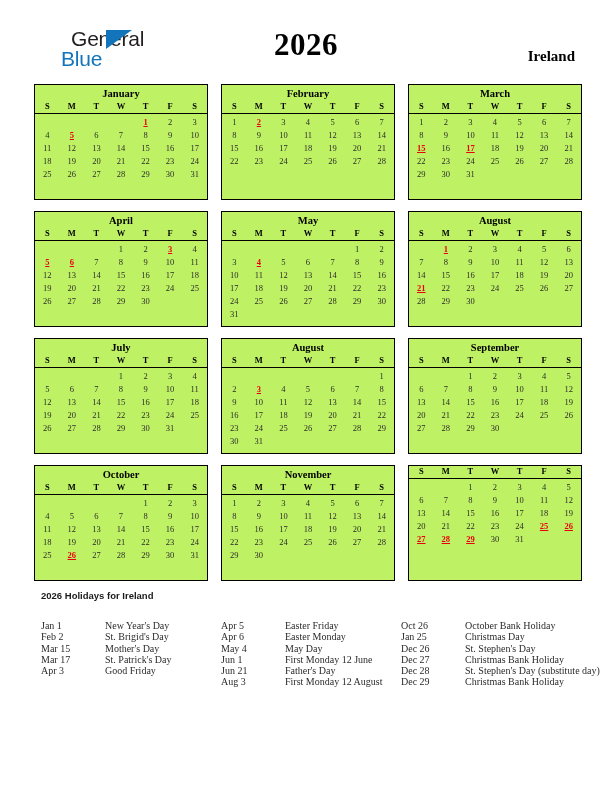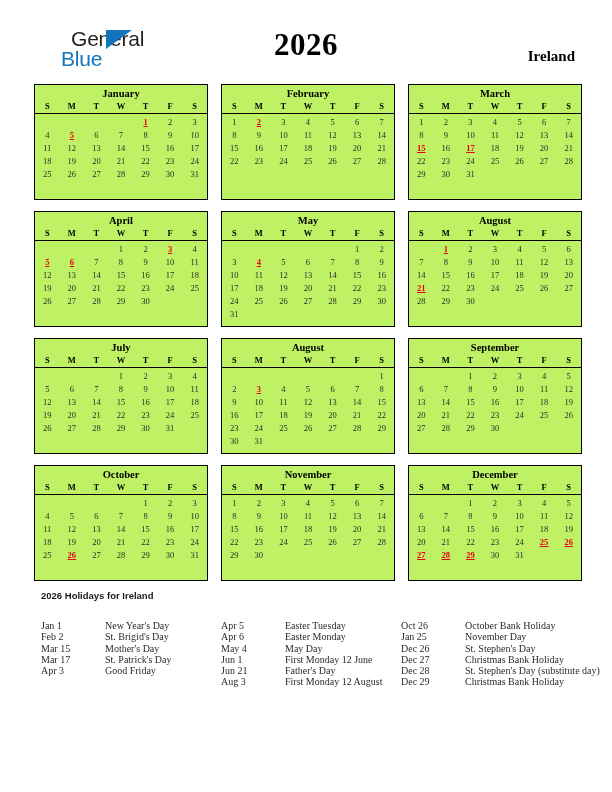--- a/index.html
+++ b/index.html
@@ -990,21 +990,20 @@
               <td></td>
               <td></td>
               <td></td>
               <td></td>
               <td></td>
             </tr>
           </tbody>
         </table>
       </div>
       <div class="month">
-        <div class="month-name">December</div>
         <table class="mtable">
           <thead>
             <tr>
               <th>S</th>
               <th>M</th>
               <th>T</th>
               <th>W</th>
               <th>T</th>
               <th>F</th>
               <th>S</th>
@@ -1091,21 +1090,21 @@
             <span class="hol-name">St. Patrick's Day</span>
           </div>
           <div class="hol-item">
             <span class="hol-date">Apr 3</span>
             <span class="hol-name">Good Friday</span>
           </div>
         </div>
         <div>
           <div class="hol-item">
             <span class="hol-date">Apr 5</span>
-            <span class="hol-name">Easter Tuesday</span>
+            <span class="hol-name">Easter Friday</span>
           </div>
           <div class="hol-item">
             <span class="hol-date">Apr 6</span>
             <span class="hol-name">Easter Monday</span>
           </div>
           <div class="hol-item">
             <span class="hol-date">May 4</span>
             <span class="hol-name">May Day</span>
           </div>
           <div class="hol-item">
@@ -1121,21 +1120,21 @@
             <span class="hol-name">First Monday 12 August</span>
           </div>
         </div>
         <div>
           <div class="hol-item">
             <span class="hol-date">Oct 26</span>
             <span class="hol-name">October Bank Holiday</span>
           </div>
           <div class="hol-item">
             <span class="hol-date">Jan 25</span>
-            <span class="hol-name">November Day</span>
+            <span class="hol-name">Christmas Day</span>
           </div>
           <div class="hol-item">
             <span class="hol-date">Dec 26</span>
             <span class="hol-name">St. Stephen's Day</span>
           </div>
           <div class="hol-item">
             <span class="hol-date">Dec 27</span>
             <span class="hol-name">Christmas Bank Holiday</span>
           </div>
           <div class="hol-item">

